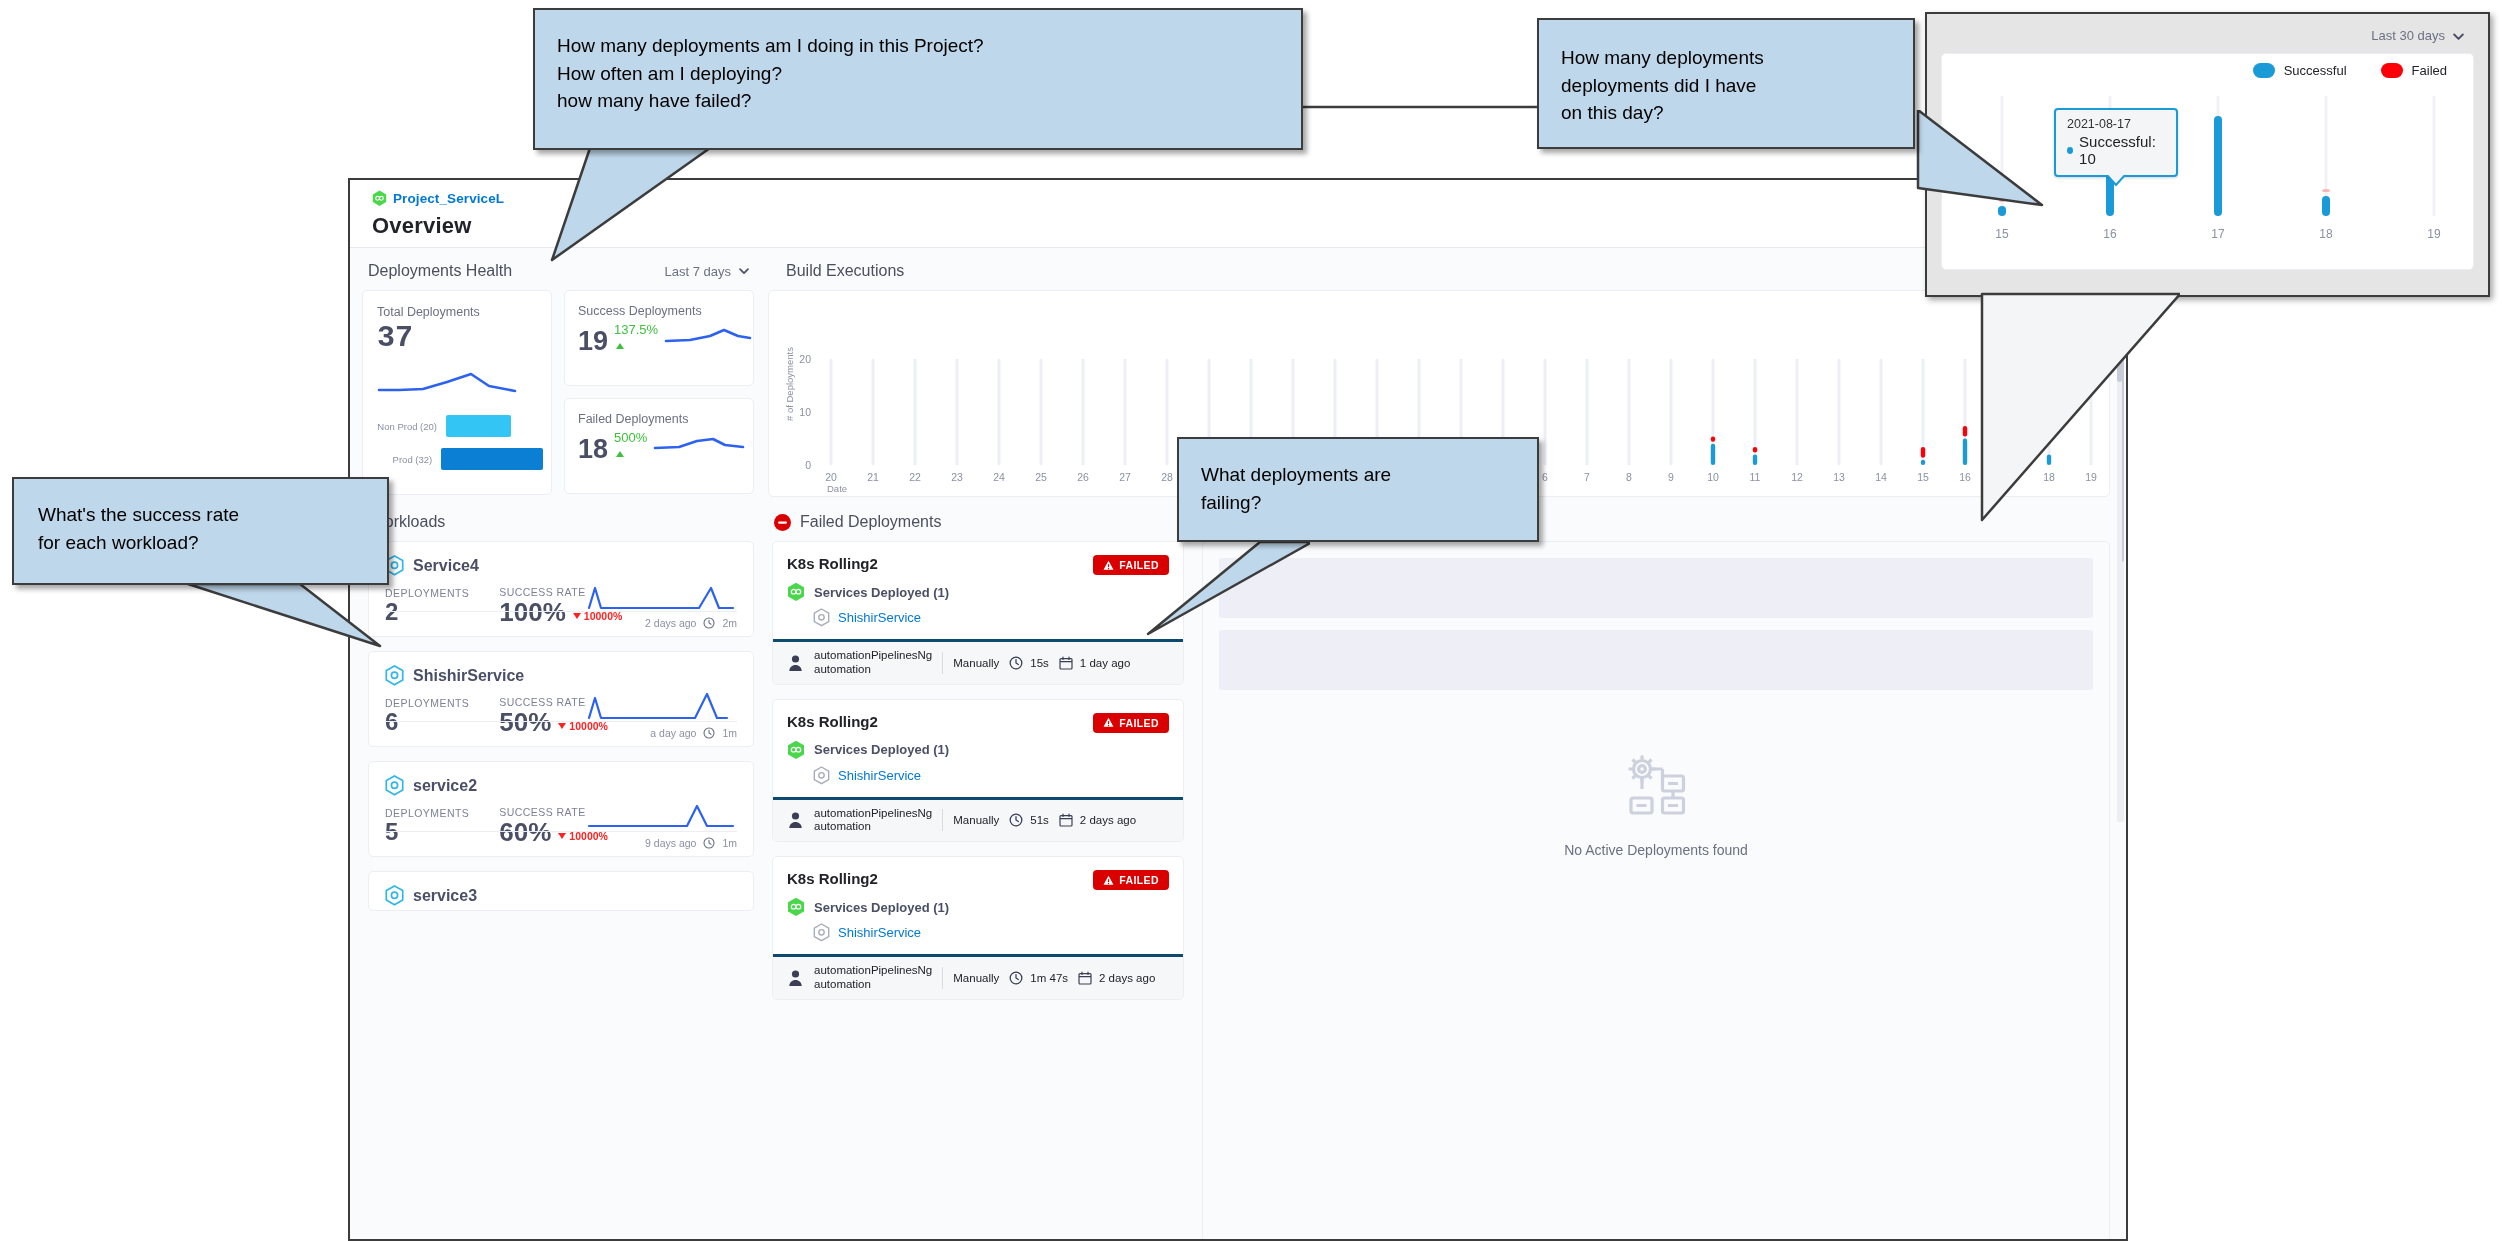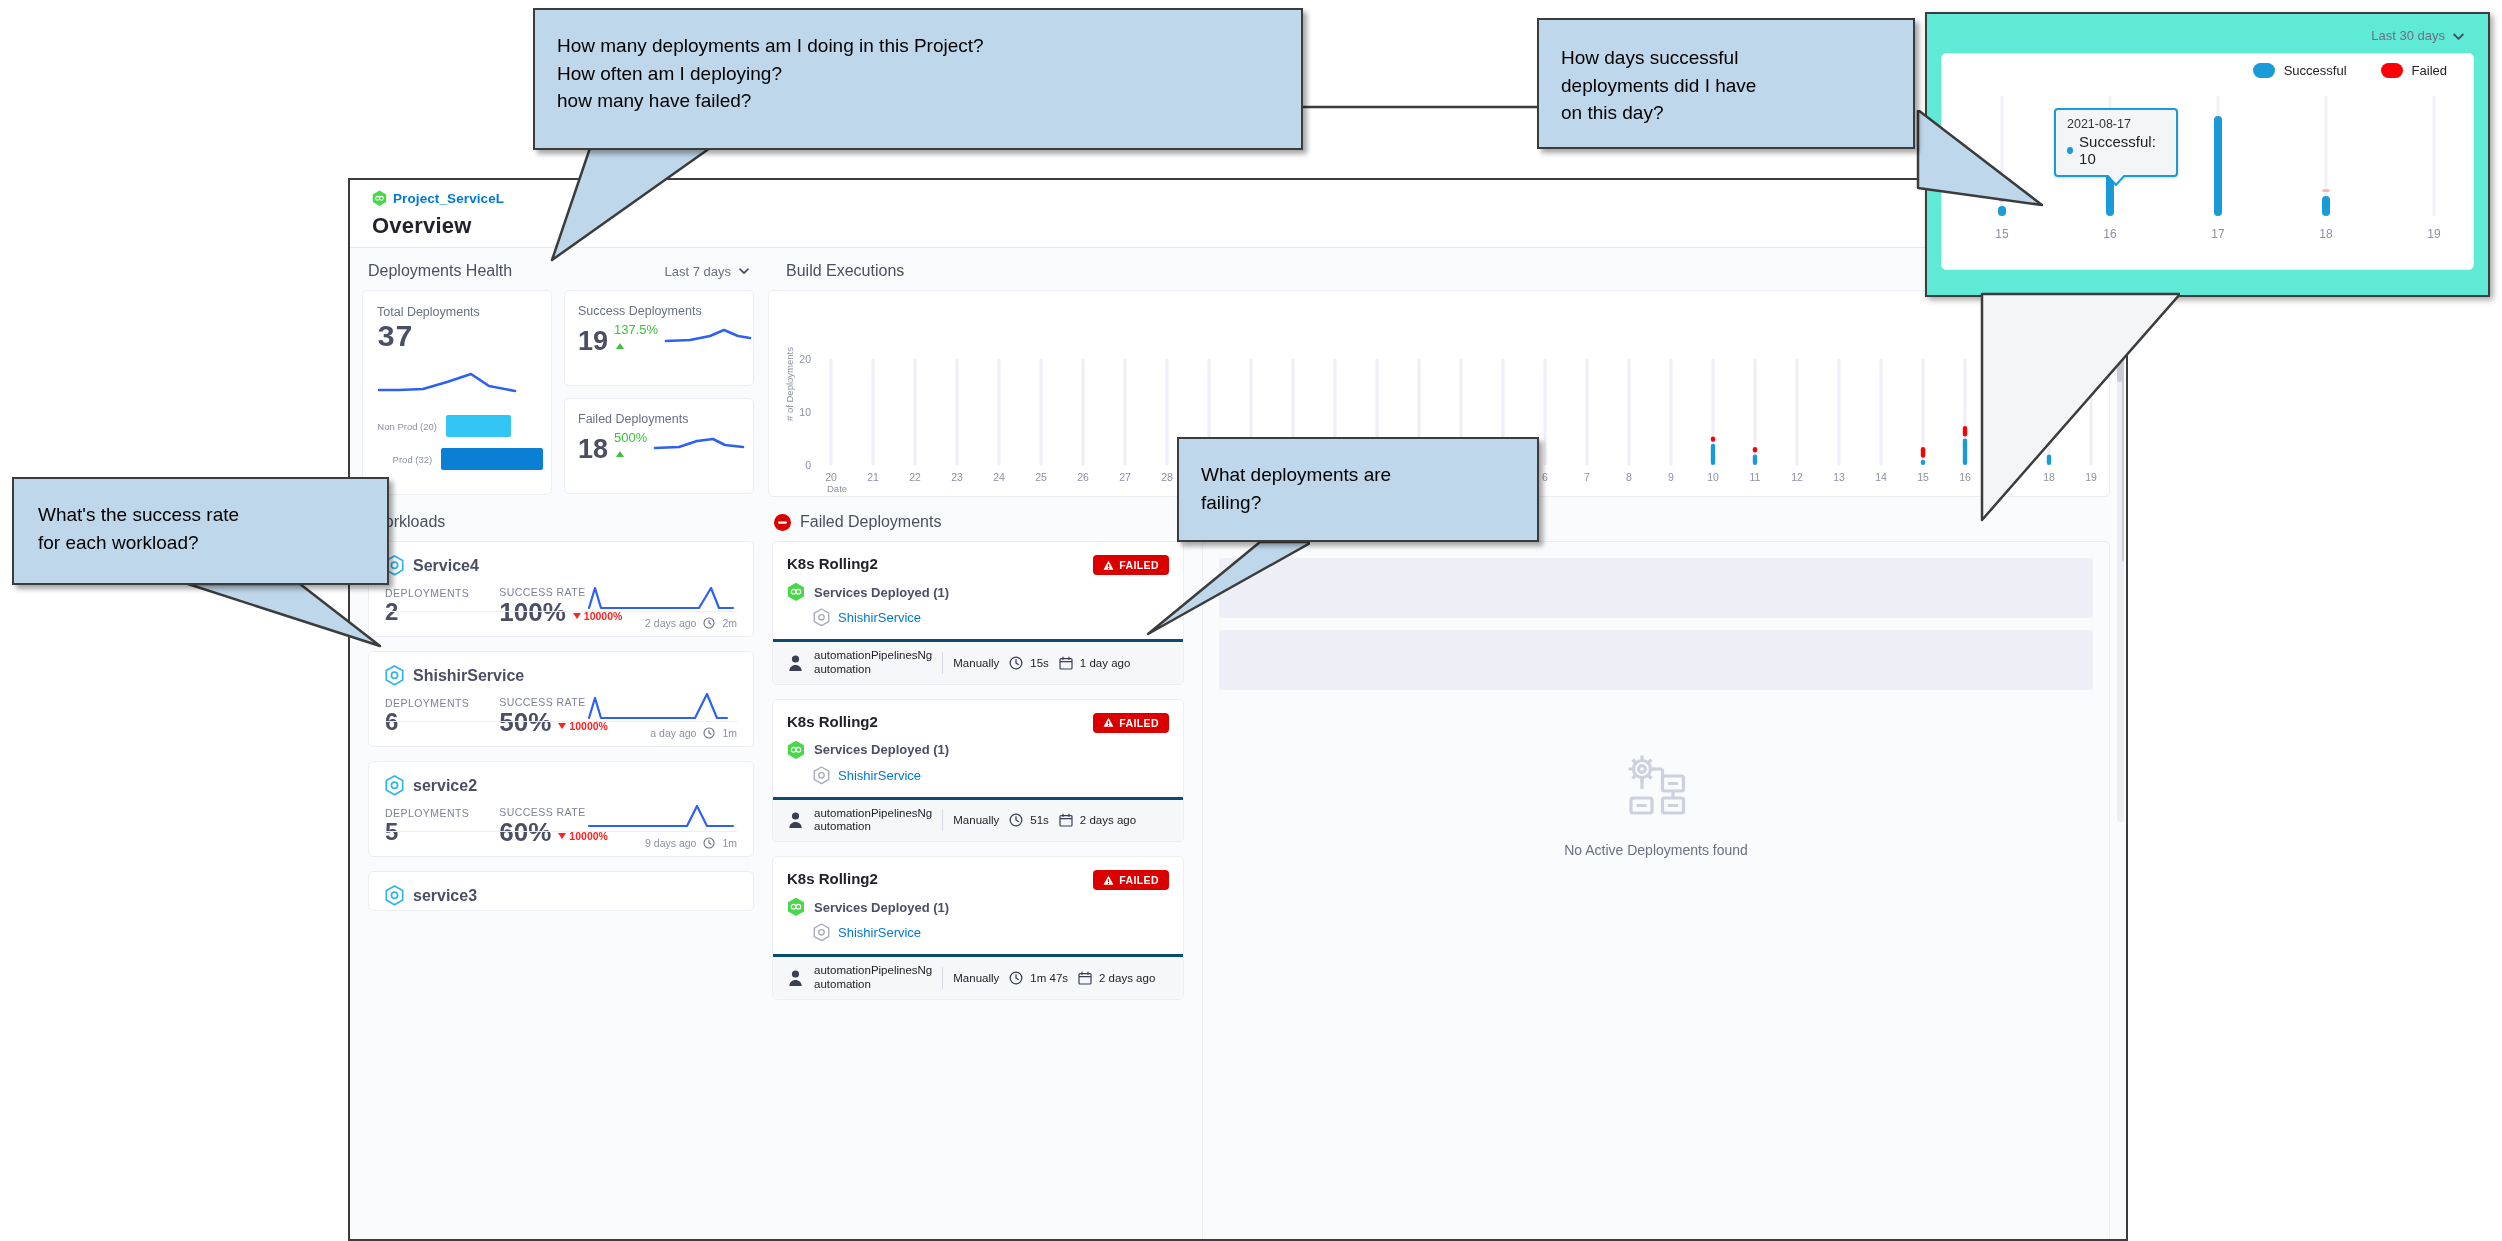--- a/index.html
+++ b/index.html
@@ -130,21 +130,21 @@
   .empty-wrap{display:flex;flex-direction:column;align-items:center;margin-top:58px;gap:14px;}
   .empty-txt{font-size:14px;color:#6b7083;}
 
   
   .vscroll{position:absolute;width:5px;border-radius:3px;background:#c9ccd6;}
   .vtrack{position:absolute;width:5px;border-radius:3px;background:#edeef2;}
 
   
   #tooltip-panel{
     position:absolute;left:1925px;top:12px;width:565px;height:285px;
-    background:#5eead4;border:2px solid #3c3c3c;box-sizing:border-box;
+    background:#e5e5e5;border:2px solid #3c3c3c;box-sizing:border-box;
     box-shadow:3px 3px 6px rgba(0,0,0,.35);
     overflow:hidden;
   }
   #tp-head{display:flex;justify-content:flex-end;padding:14px 24px 0 0;}
   #tp-card{
     margin:10px 14px 0 14px;background:#fff;border:1px solid #eceef3;border-radius:5px;
     height:215px;position:relative;
   }
   #tp-legend{display:flex;justify-content:flex-end;gap:34px;padding:9px 26px 0 0;}
   .leg{display:flex;align-items:center;gap:9px;font-size:13px;color:#22222a;}
@@ -827,21 +827,21 @@
   <path d="M2 2 L200 2 L2 228 Z" fill="#f4f5f6" stroke="#3c3c3c" stroke-width="2.5" stroke-linejoin="round"></path>
 </svg>
 
 <div class="bubble" id="bubble-1">
   <div>How many deployments am I doing in this Project?</div>
   <div>How often am I deploying?</div>
   <div>how many have failed?</div>
 </div>
 
 <div class="bubble" id="bubble-2">
-  <div>How days successful</div>
+  <div>How many deployments</div>
   <div>deployments did I have</div>
   <div>on this day?</div>
 </div>
 
 <div class="bubble" id="bubble-3">
   <div>What's the success rate</div>
   <div>for each workload?</div>
 </div>
 
 <div class="bubble" id="bubble-4">

